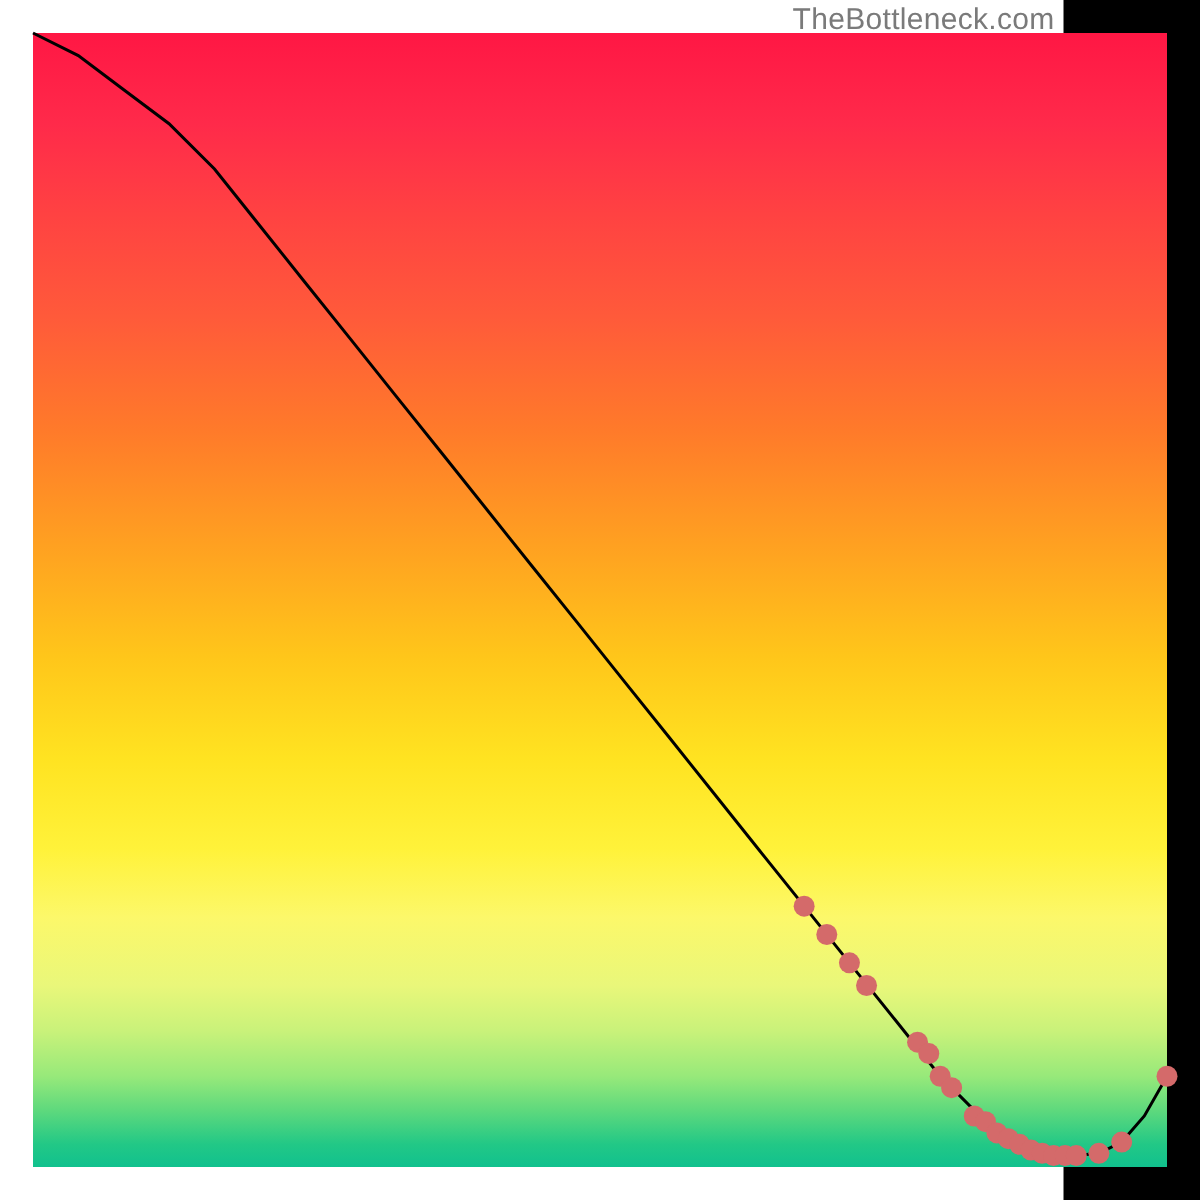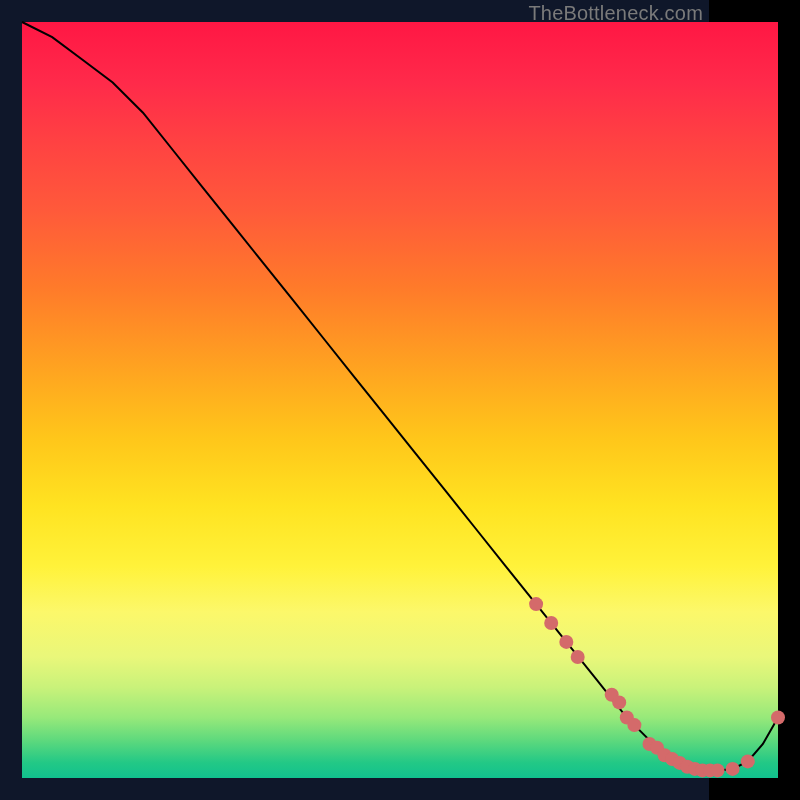--- a/index.html
+++ b/index.html
@@ -7,21 +7,21 @@
     padding: 0;
     width: 800px;
     height: 800px;
     background: #000;
     overflow: hidden;
   }
   .stage {
     position: relative;
     width: 709px;
     height: 800px;
-    background: #0f172a;
+    background: #ffffff;
   }
   .plot {
     position: absolute;
     left: 22px;
     top: 22px;
     width: 756px;
     height: 756px;
     
     background: linear-gradient(
       to bottom,

